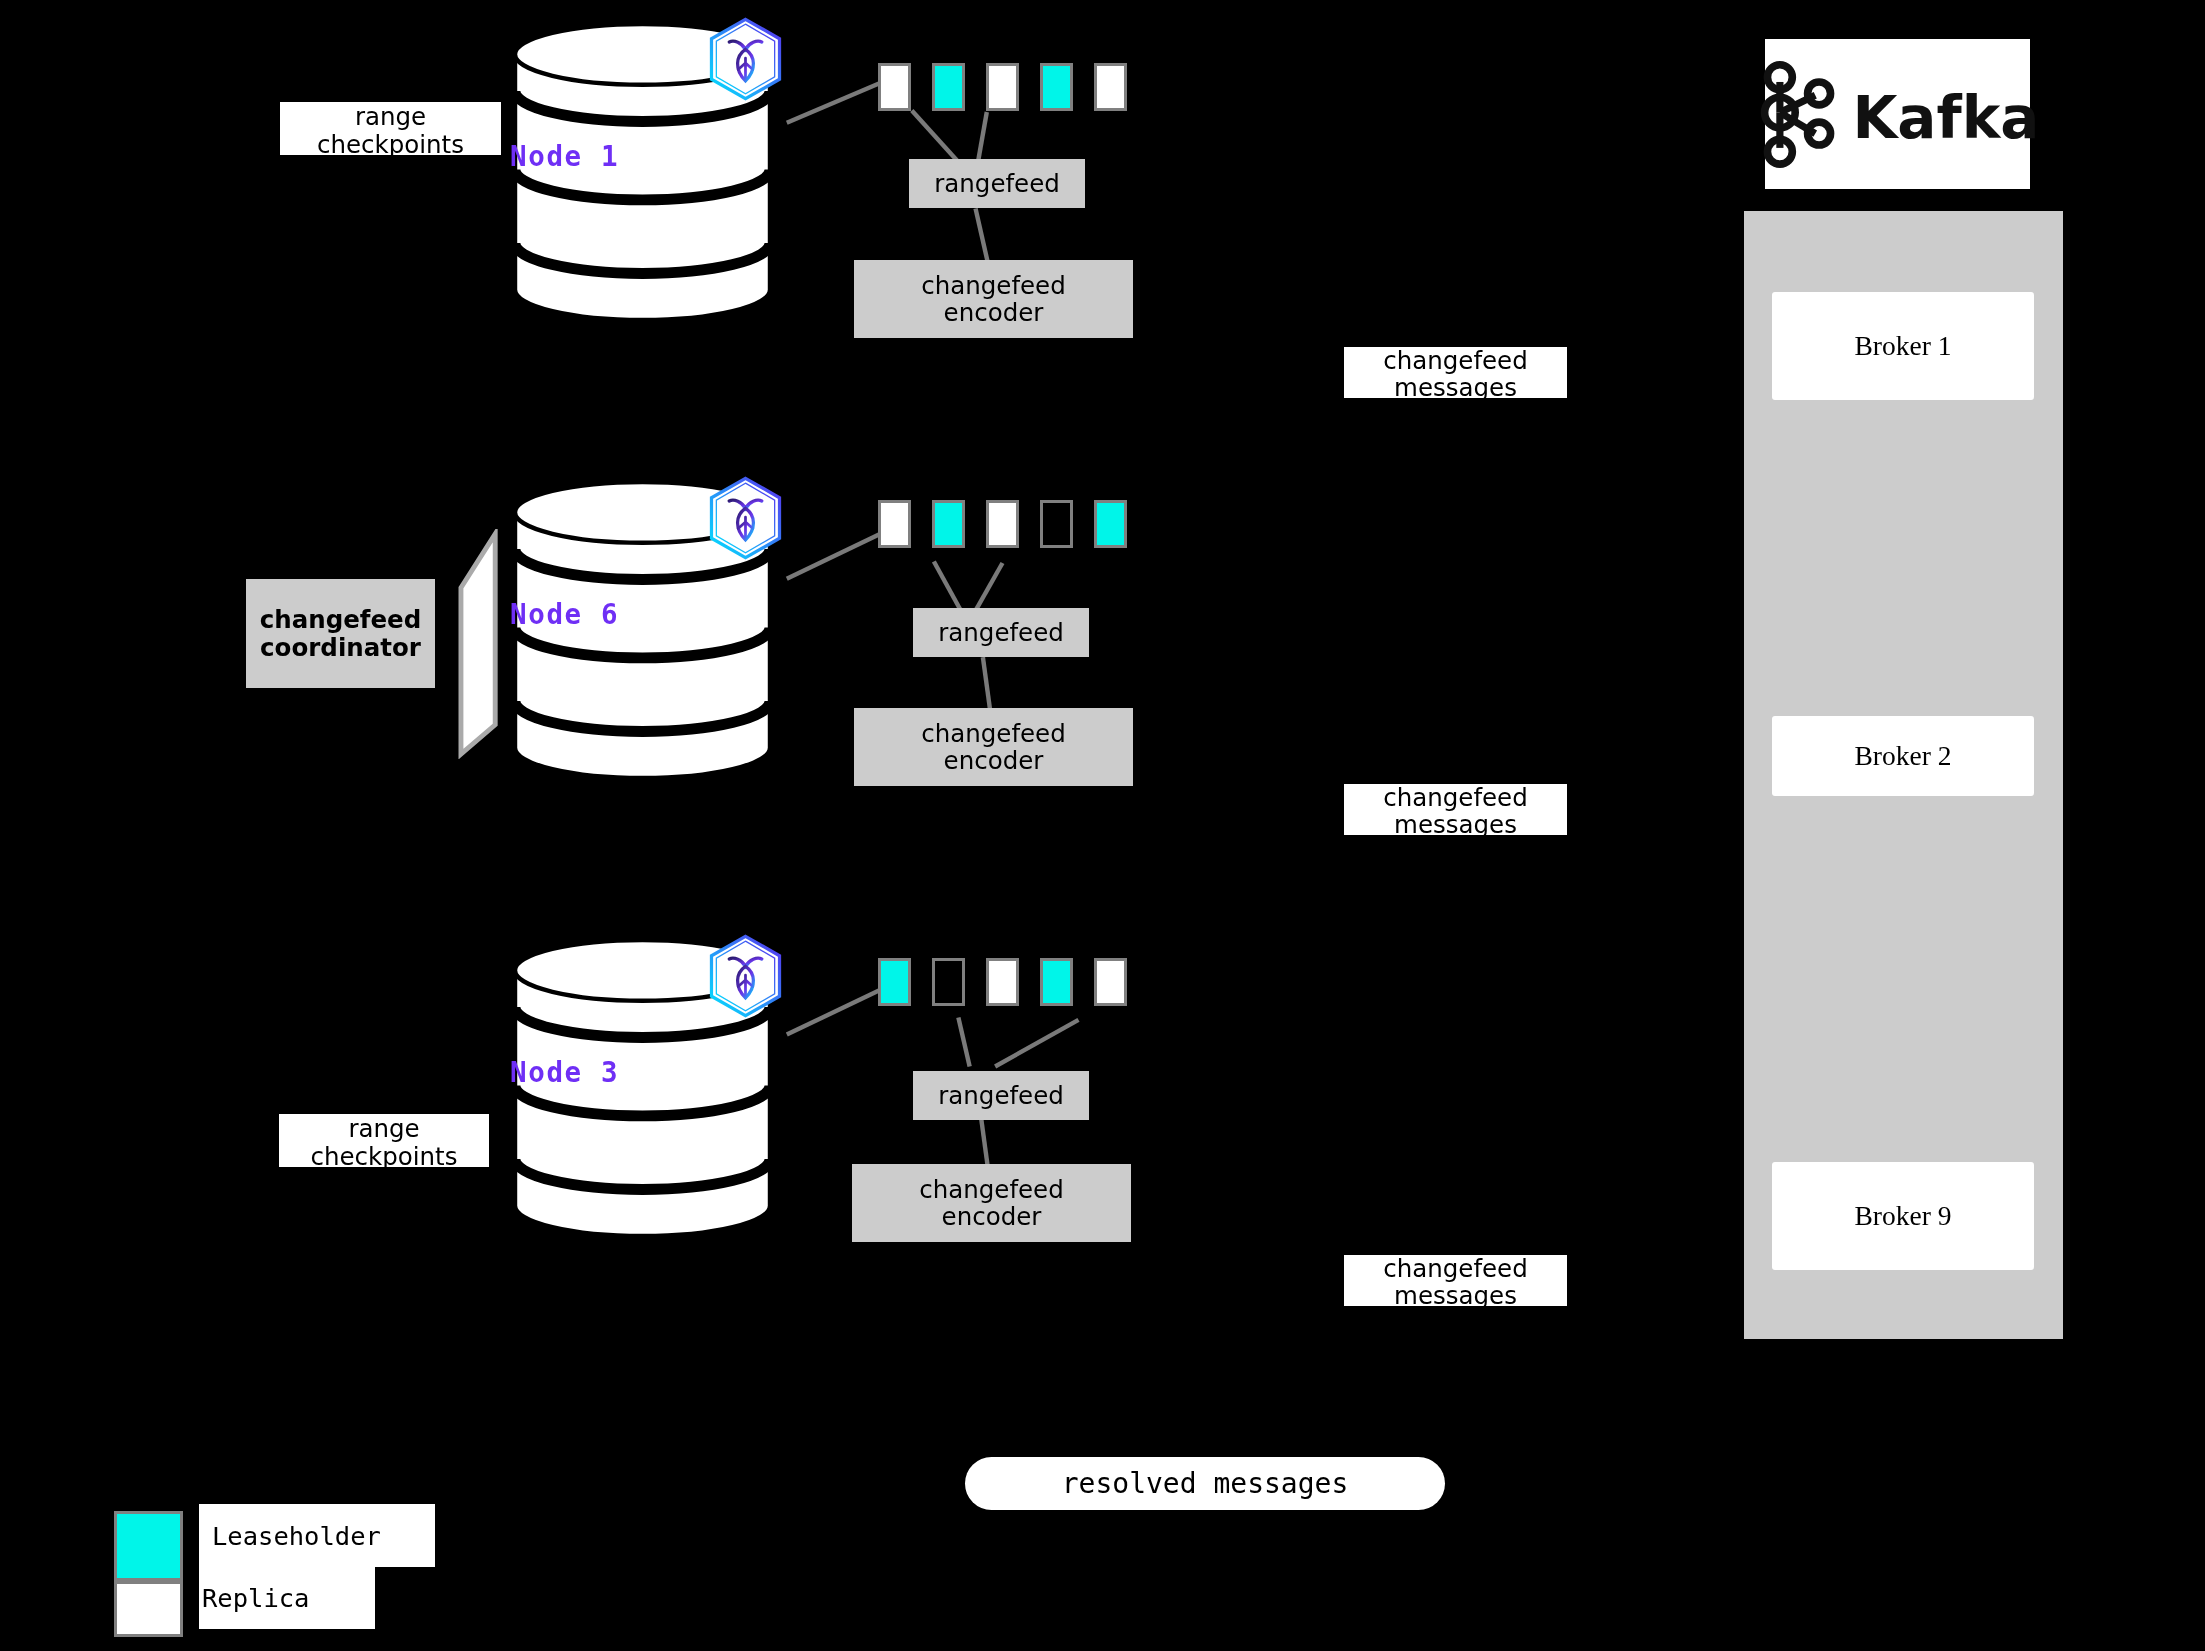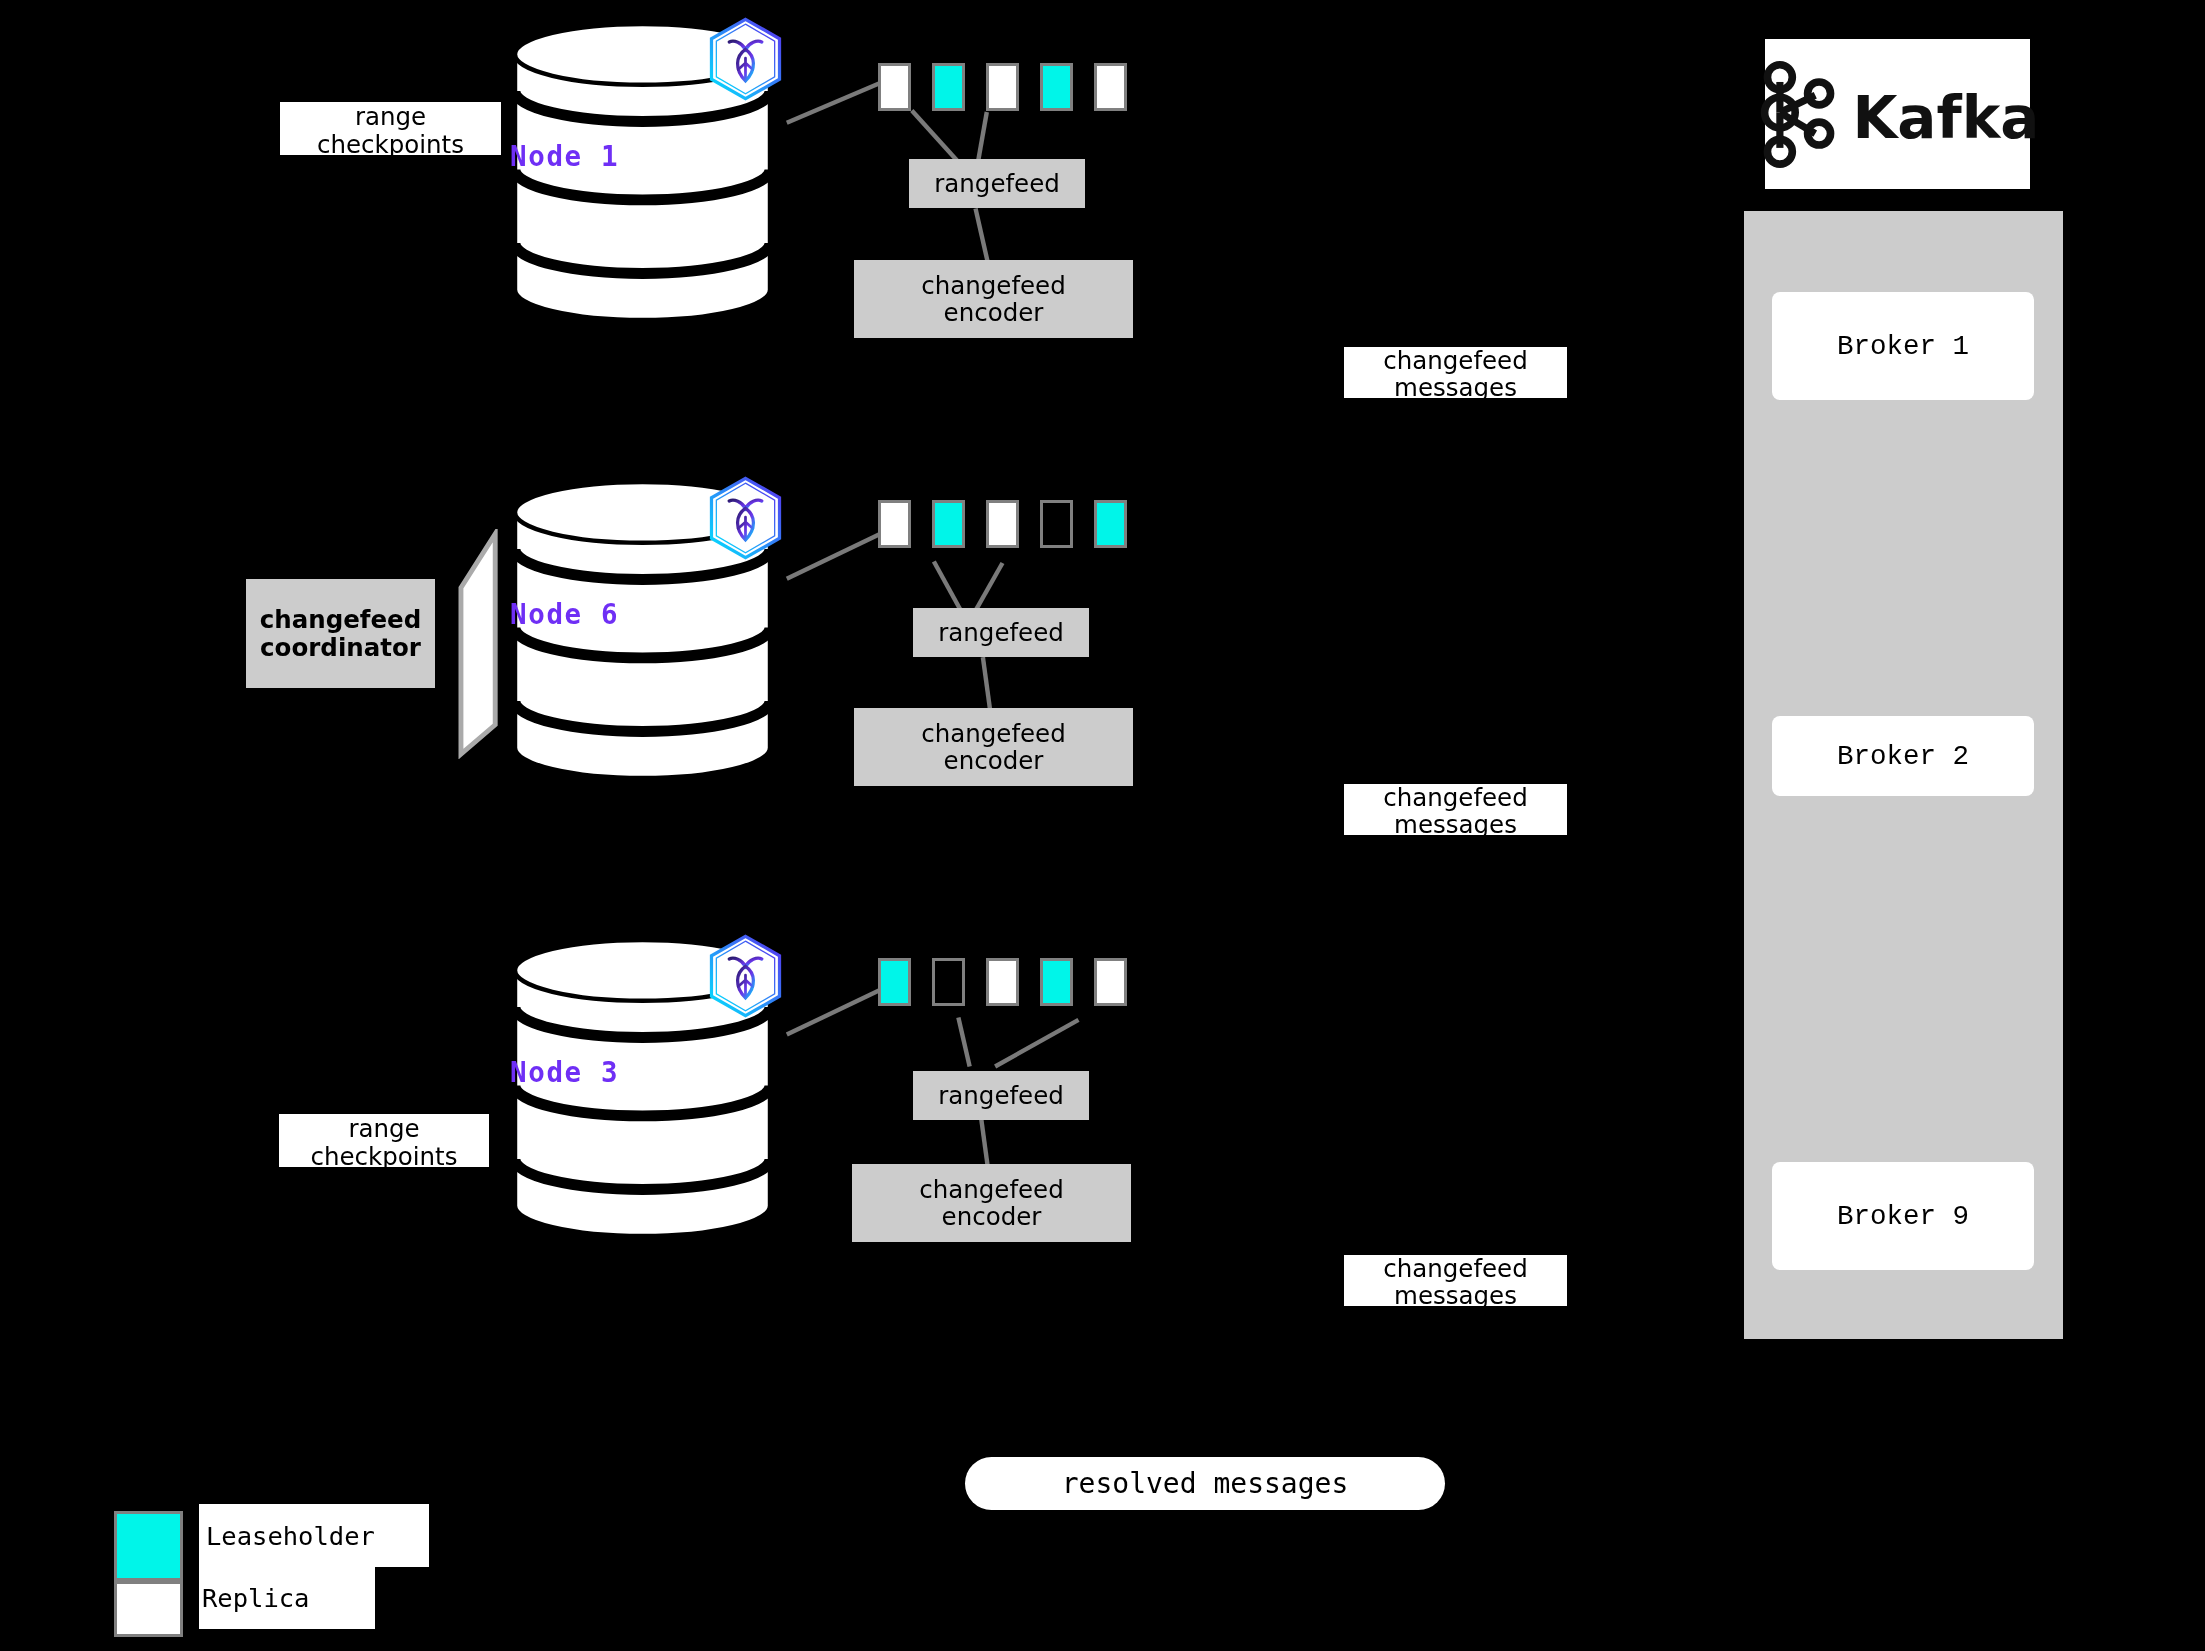--- a/index.html
+++ b/index.html
@@ -28,22 +28,22 @@
   .rngrow{position:absolute;}
   .rng{position:absolute;border:3.4px solid #808080;box-sizing:border-box;}
   .rng.lease{background:#00f5e9;}
   .rng.repl{background:#ffffff;}
   .rng.empty{background:transparent;}
 
   
   .kpanel{background:#cccccc;}
   .klogo{background:#fff;display:flex;align-items:center;justify-content:center;}
   .kword{font-family:"DejaVu Sans",sans-serif;font-weight:bold;color:#111;margin-top:8px;}
-  .broker{background:#fff;border-radius:8px;display:flex;align-items:center;
-          justify-content:center;font-family:Liberation Mono, monospace;color:#000;}
+  .broker{background:#fff;border-radius:3px;display:flex;align-items:center;
+          justify-content:center;font-family:Liberation Serif, serif;color:#000;}
 
   
   .pill{background:#fff;border-radius:29px;display:flex;align-items:center;
         justify-content:center;font-family:"DejaVu Sans Mono",monospace;color:#000;}
 
   
   .lgswatch{border:3.4px solid #808080;box-sizing:border-box;}
   .lglabel{background:#fff;color:#000;display:flex;align-items:center;
            font-family:"DejaVu Sans Mono",monospace;}
 
@@ -264,17 +264,17 @@
 
 <div class="kpanel abs" style="left:1744px;top:211px;width:319px;height:1128px;"></div>
 <div class="broker abs" style="left:1772px;top:292px;width:262px;height:108px;font-size:27.5px;">Broker 1</div>
 <div class="broker abs" style="left:1772px;top:716px;width:262px;height:80px;font-size:27.5px;">Broker 2</div>
 <div class="broker abs" style="left:1772px;top:1162px;width:262px;height:108px;font-size:27.5px;">Broker 9</div>
 
 <div class="pill abs" style="left:965px;top:1457px;width:480px;height:53px;font-size:28px;">resolved messages</div>
 
 <div class="abs" style="left:114px;top:1511px;">
   <div class="lgswatch" style="position:absolute;left:0px;top:0px;width:69px;height:70px;background:#00f5e9;"></div>
-  <div class="lglabel" style="position:absolute;left:85px;top:-6.9px;width:223px;height:63px;padding-left:7px;font-size:25.5px;text-align:right;">Leaseholder</div>
+  <div class="lglabel" style="position:absolute;left:85px;top:-6.9px;width:223px;height:63px;padding-left:13px;font-size:25.5px;text-align:right;">Leaseholder</div>
   <div class="lgswatch" style="position:absolute;left:0px;top:70px;width:69px;height:56px;background:#ffffff;"></div>
   <div class="lglabel" style="position:absolute;left:85px;top:56px;width:173px;height:62px;padding-left:3px;font-size:25.5px;">Replica</div>
 </div>
 
 
 </body></html>

